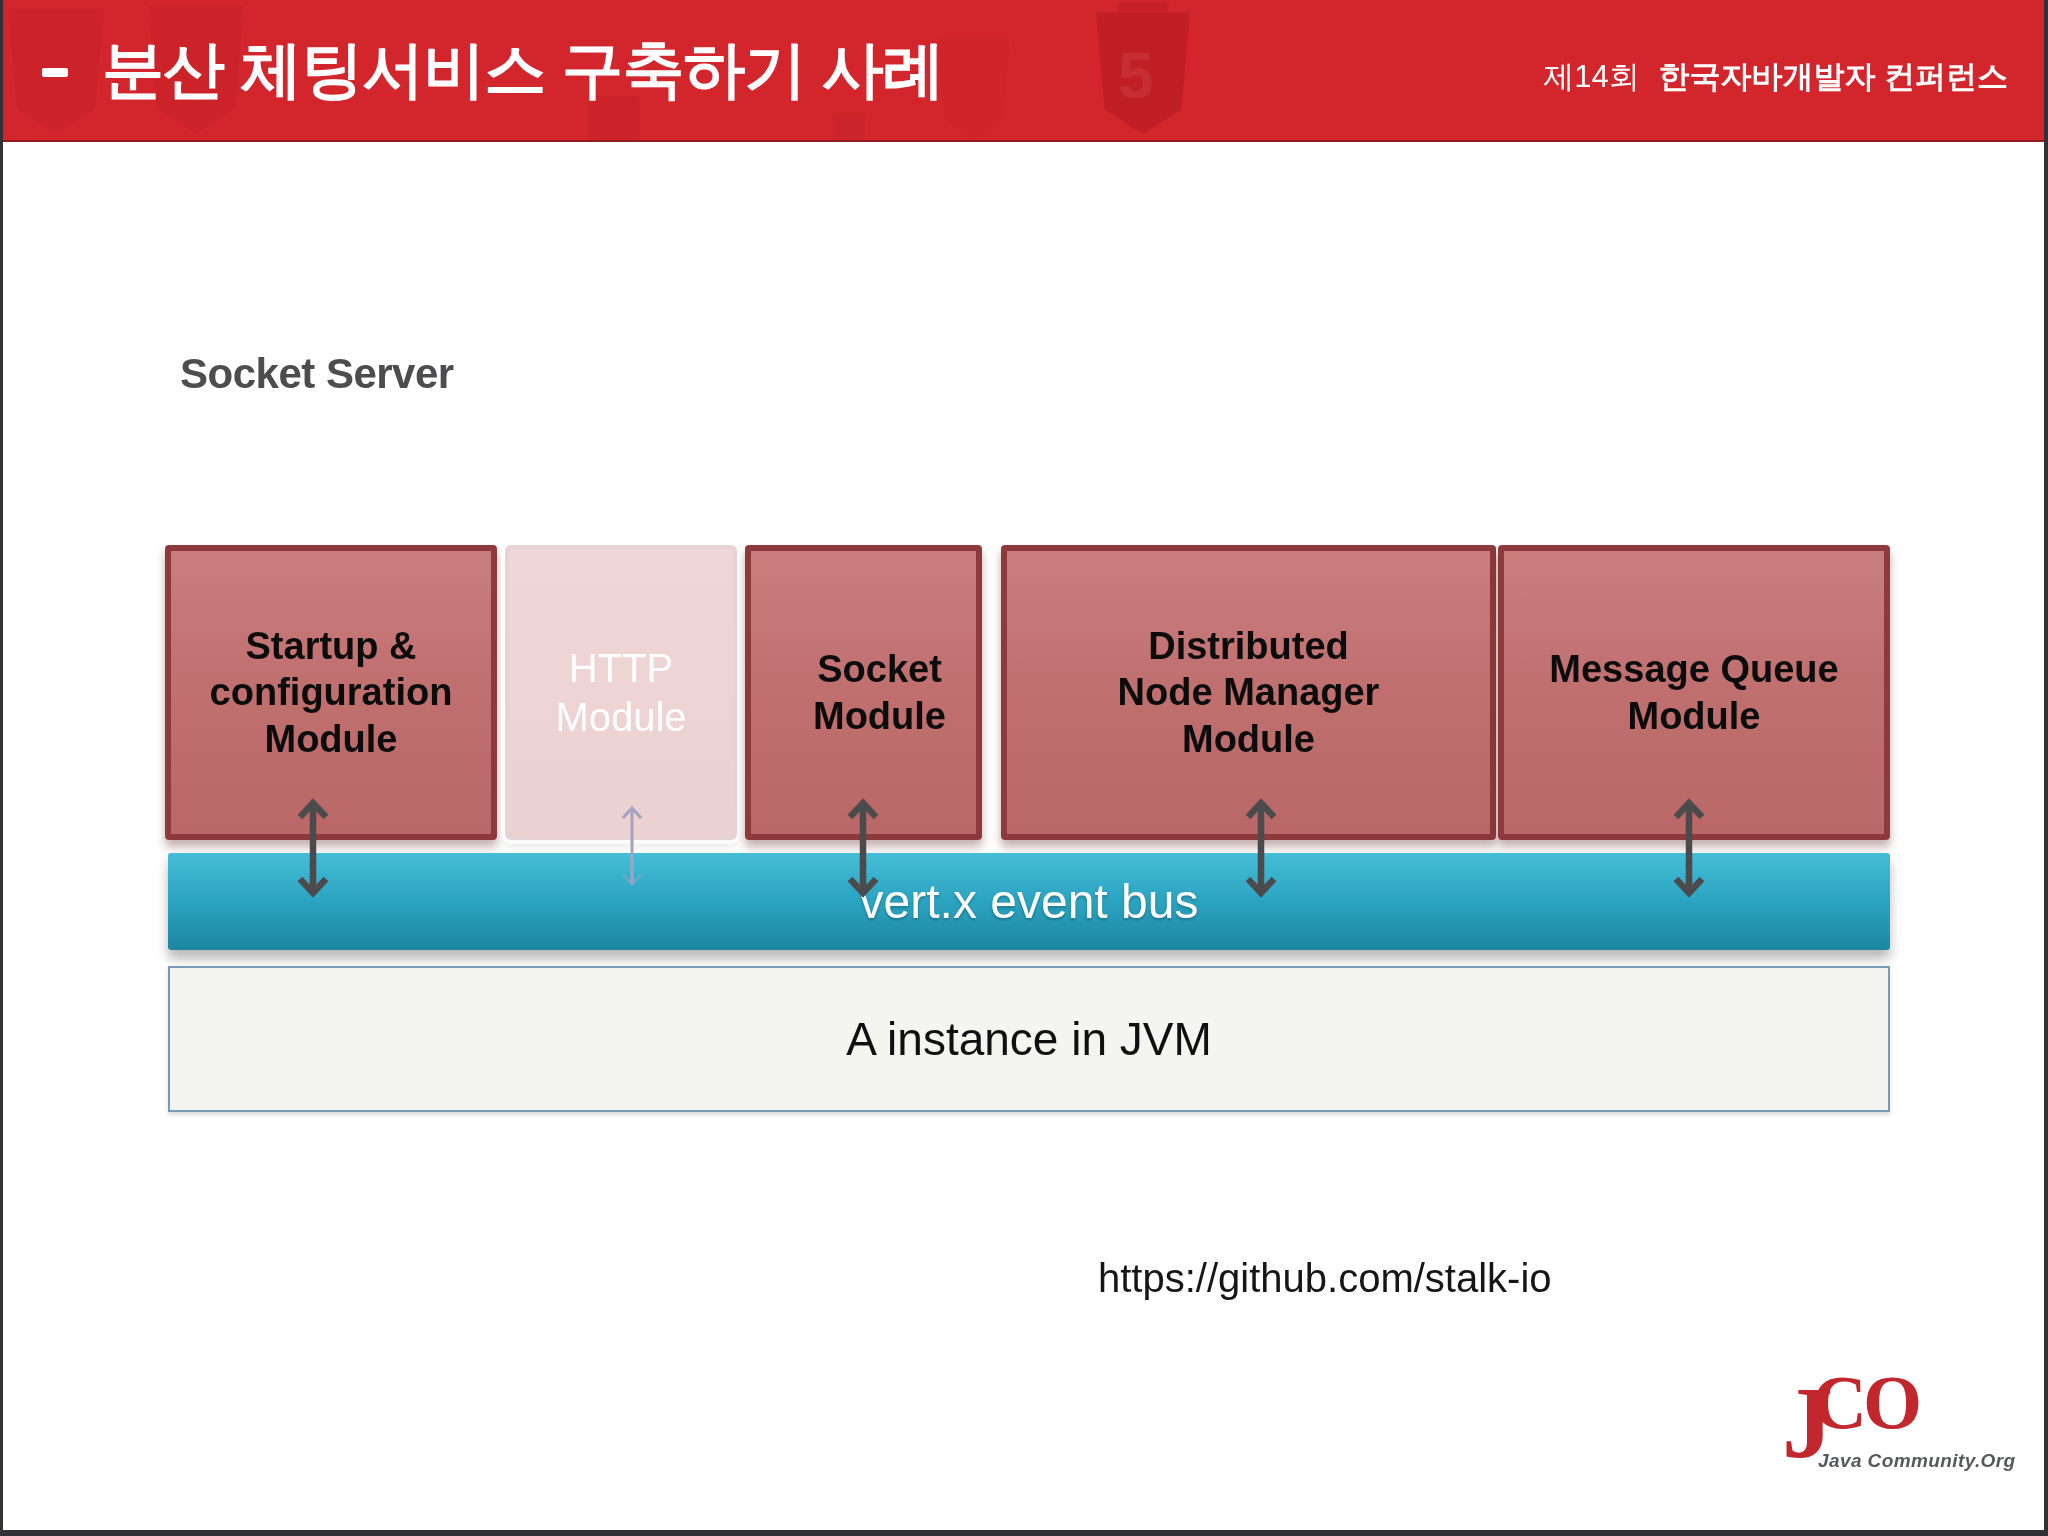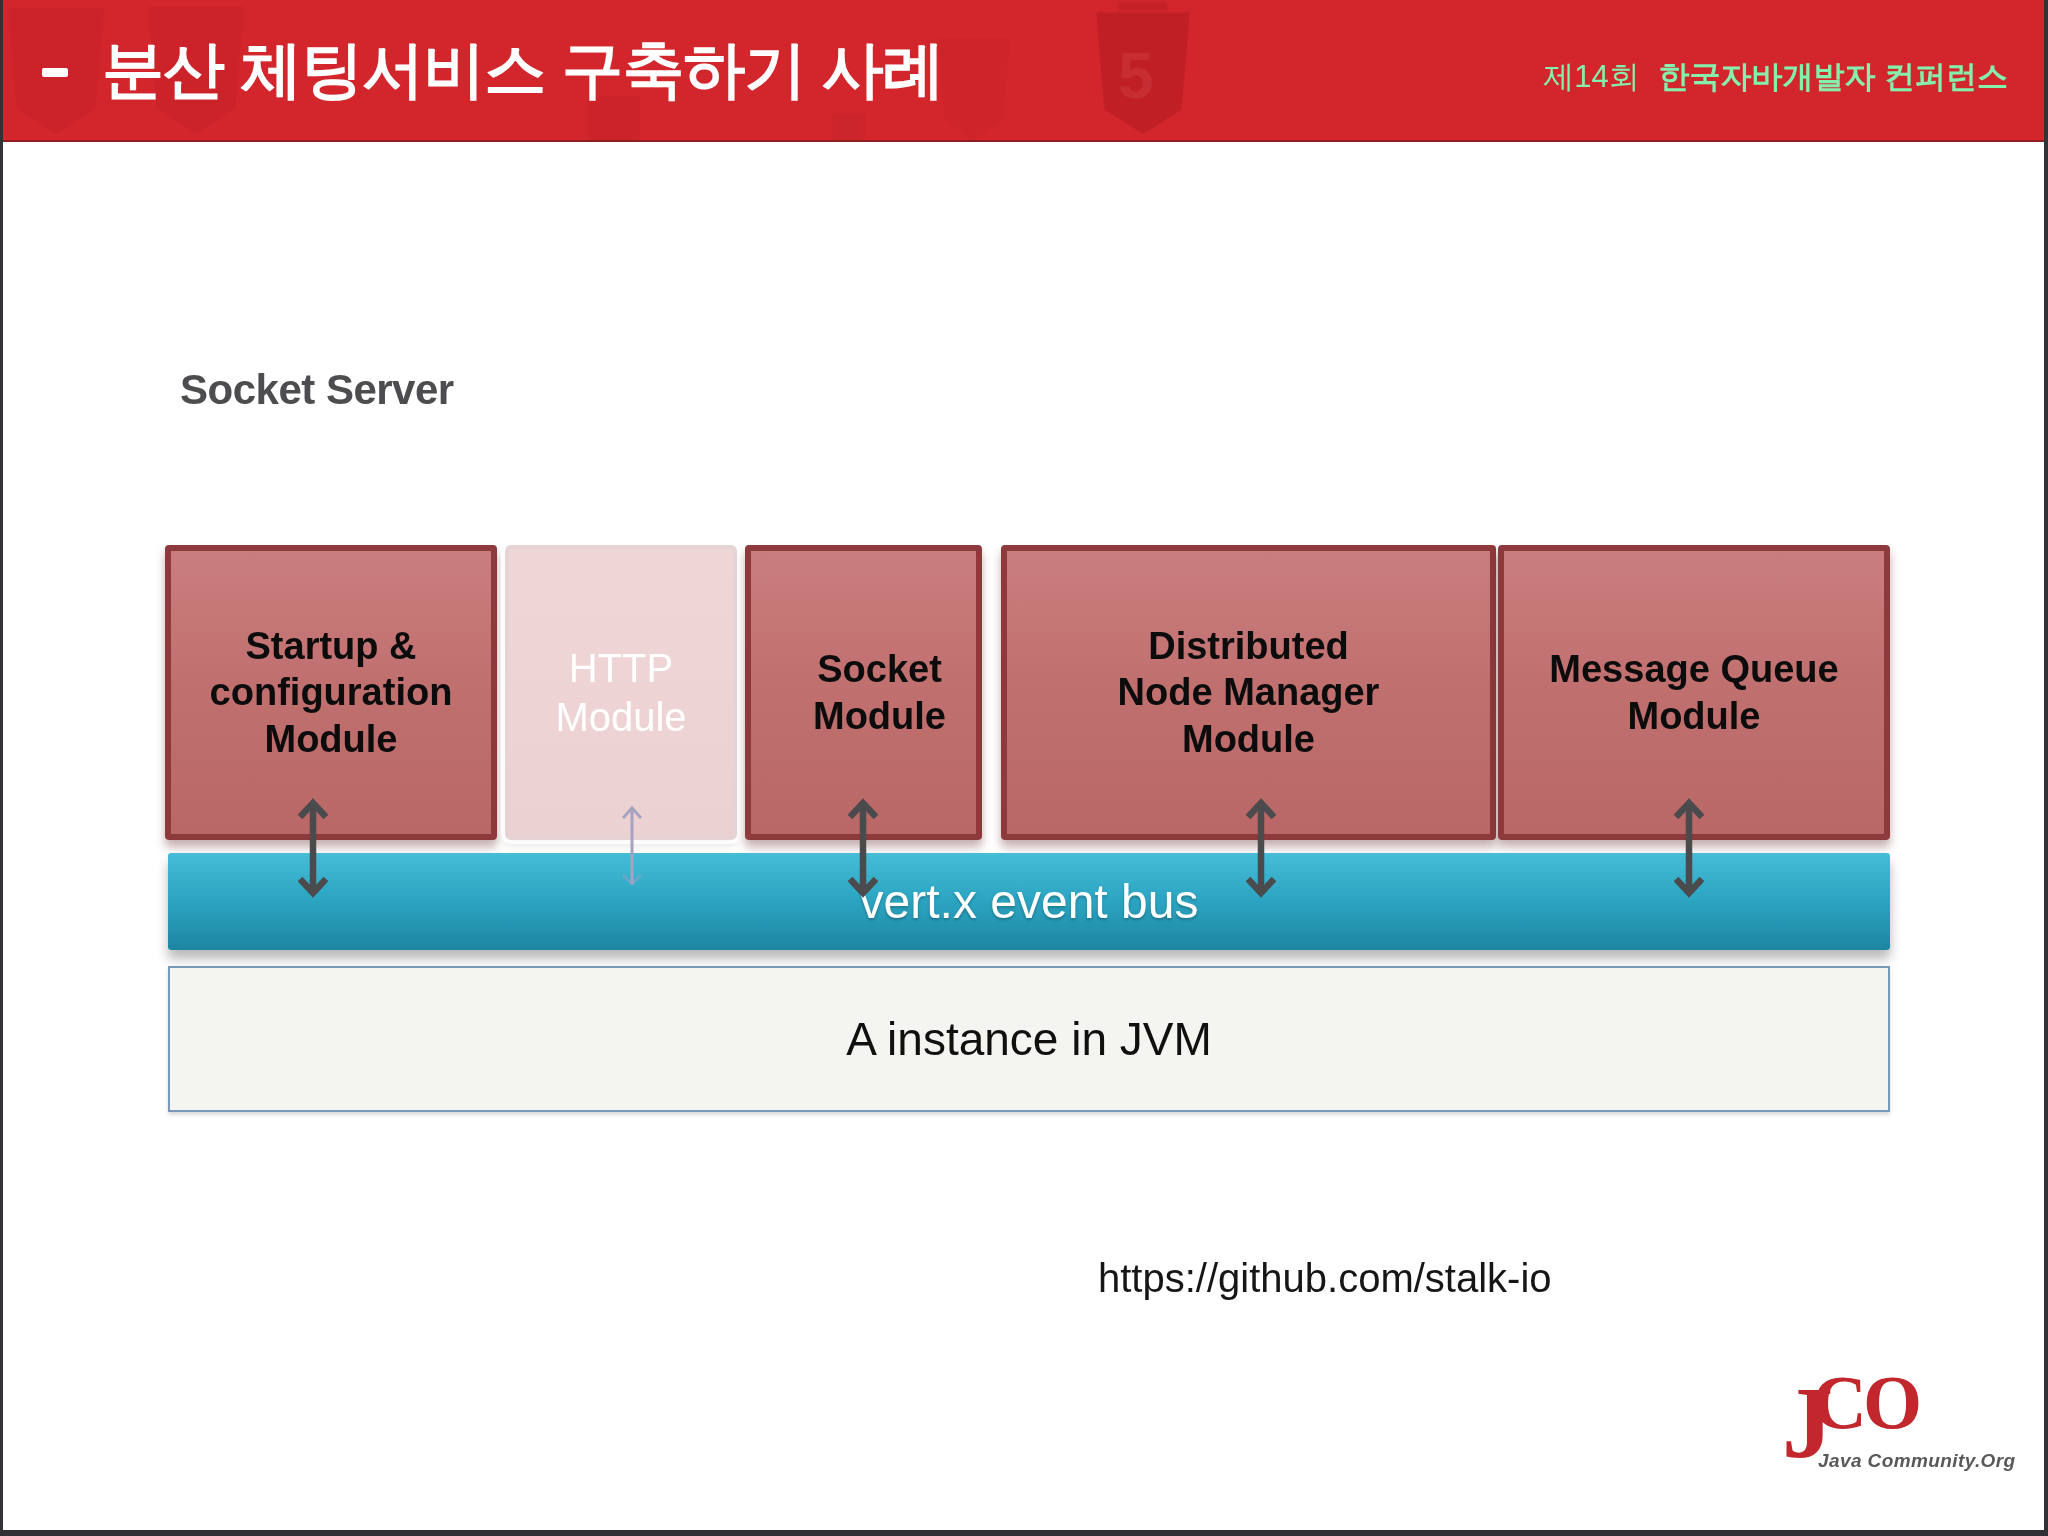--- a/index.html
+++ b/index.html
@@ -9,27 +9,27 @@
   
   .header{position:absolute;left:0;top:0;width:2048px;height:140px;background:#d2262c;
           border-bottom:2px solid rgba(60,20,20,.45);}
   .wm{position:absolute;background:#bc1f25;filter:blur(1px);}
   .wm.shield{clip-path:polygon(0 0,100% 0,91% 80%,50% 100%,9% 80%);}
   .wm-five{position:absolute;color:#cb3b41;font-weight:bold;font-size:64px;line-height:1;}
   .header-title{position:absolute;left:0;top:0;height:140px;display:flex;align-items:center;color:#ffffff;}
   .title-dash{display:inline-block;width:26px;height:9px;background:#ffffff;border-radius:2px;
               margin-left:42px;margin-right:34px;margin-top:4px;}
   .title-text{font-size:62px;font-weight:bold;letter-spacing:-1px;}
-  .header-conf{position:absolute;right:40px;top:56px;color:#86efac;font-size:31px;white-space:nowrap;}
+  .header-conf{position:absolute;right:40px;top:56px;color:#ffffff;font-size:31px;white-space:nowrap;}
   .conf-prefix{font-weight:400;margin-right:10px;}
   .conf-name{font-weight:bold;}
 
   
   .section-title{position:absolute;left:180px;top:350px;font-size:42px;font-weight:bold;color:#4d4d4f;
-                 letter-spacing:-.5px;margin-top:16px;}
+                 letter-spacing:-.5px;}
 
   
   .module{position:absolute;top:545px;height:295px;box-sizing:border-box;
           background:linear-gradient(180deg,#c97e7d 0%,#c17070 45%,#b96767 100%);
           border:6px solid #8e393b;border-radius:4px;
           box-shadow:0 7px 10px rgba(90,25,25,.35);
           display:flex;flex-direction:column;align-items:center;justify-content:center;}
   .module .line{font-size:38px;font-weight:bold;color:#0c0c0c;line-height:1.22;text-align:center;}
   .module.faded{background:linear-gradient(180deg,#efd6d7 0%,#ecd1d2 100%);
                 border:4px solid #e5d3d5;border-radius:6px;

